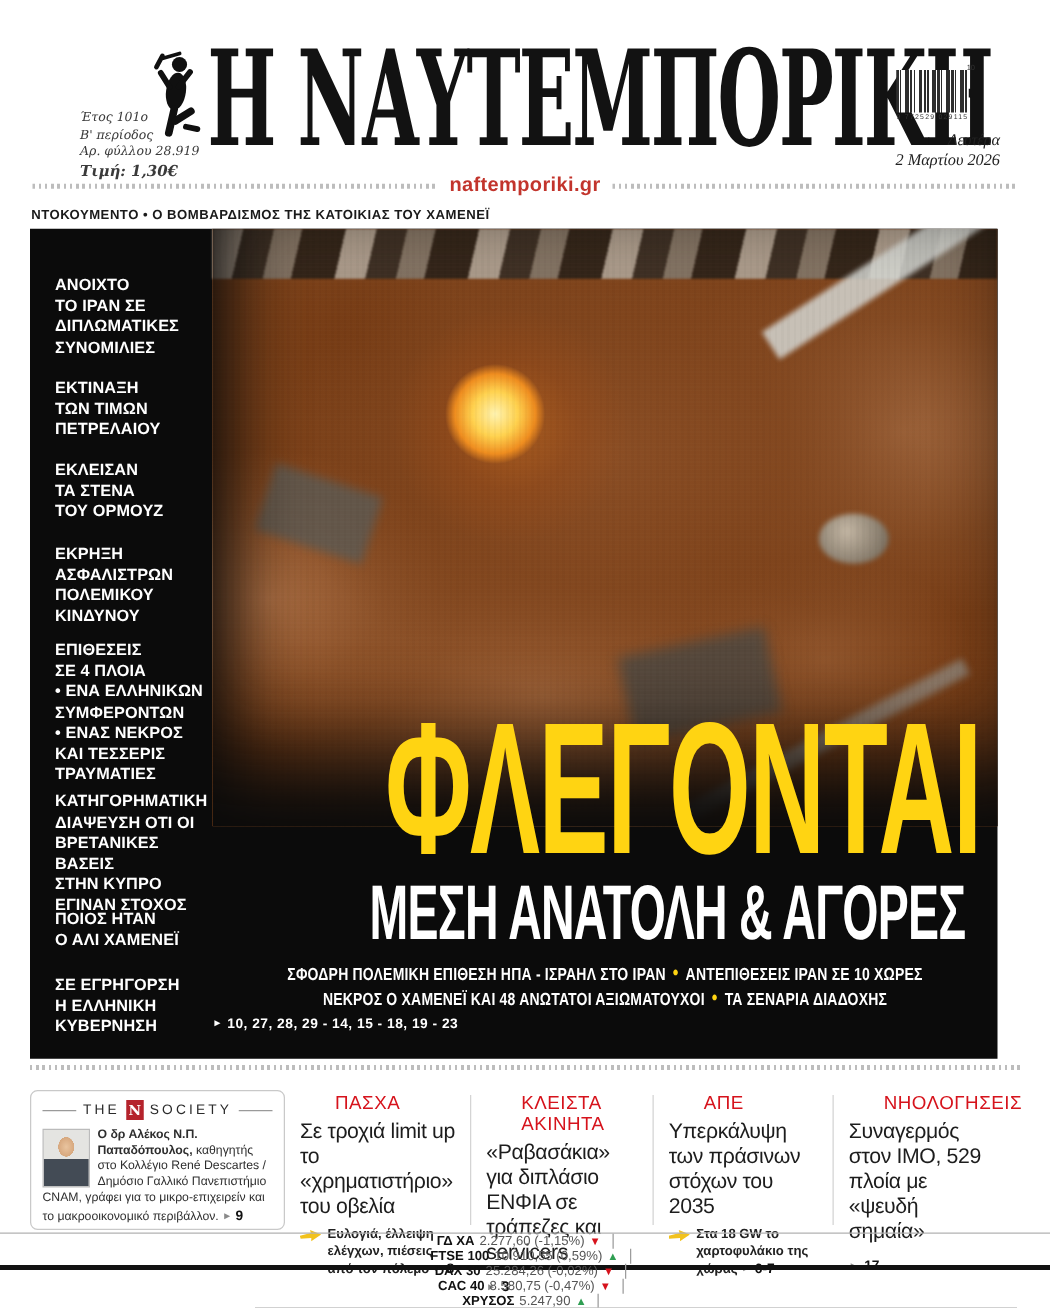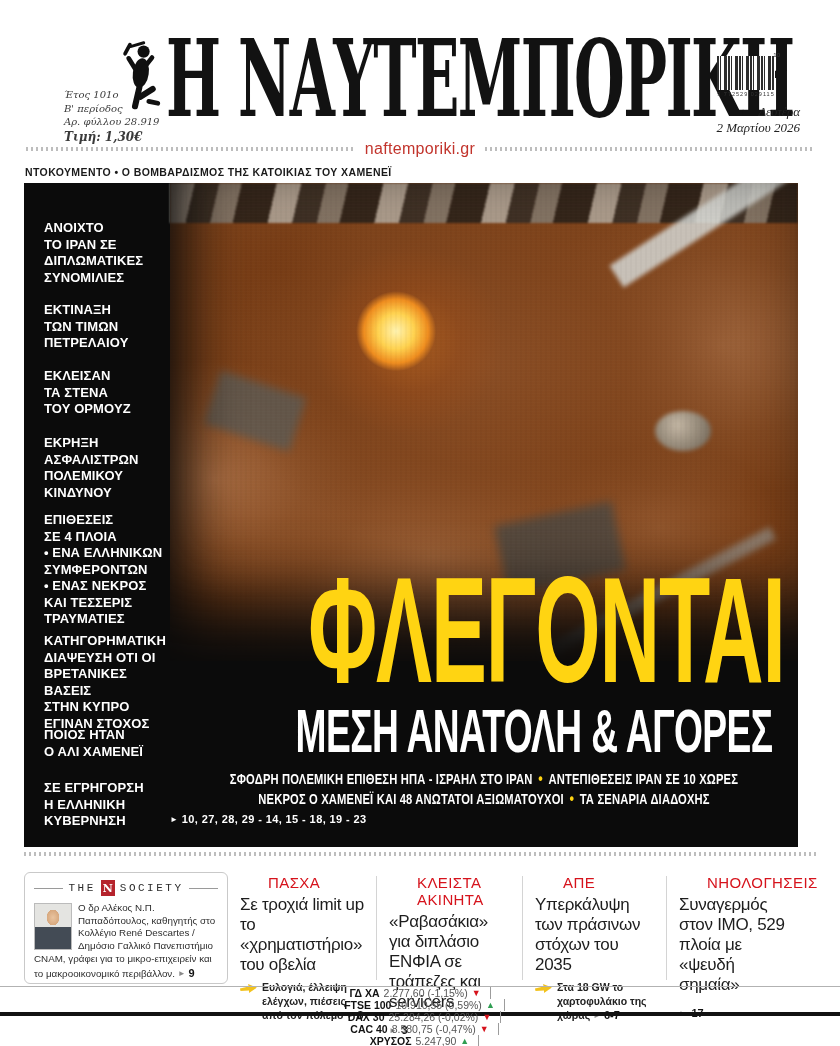--- a/index.html
+++ b/index.html
@@ -17,21 +17,21 @@
     letter-spacing:-3px;color:#121212;transform:scale(0.55,1);transform-origin:left top;}
   .barcode-wrap{position:absolute;left:714px;top:56px;width:64px;text-align:center;}
   .barcode{height:34px;width:58px;margin:0 auto;
     background:repeating-linear-gradient(90deg,#2e2e2e 0 2px,#fff 2px 3px,#2e2e2e 3px 4px,#fff 4px 7px,#2e2e2e 7px 10px,#fff 10px 11px);}
   .barcode-issue{position:absolute;right:-2px;top:-4px;font-size:6px;color:#333;}
   .barcode-num{font-size:5.5px;letter-spacing:1px;color:#333;margin-top:1px;}
   .date-box{position:absolute;right:40px;top:104px;text-align:right;
     font-family:Liberation Serif, serif;font-style:italic;font-size:13px;line-height:1.25;color:#222;}
   .web-row{position:absolute;left:26px;right:26px;top:140px;display:flex;align-items:center;gap:10px;}
   .dotline{flex:1;height:4px;background:repeating-linear-gradient(90deg,#bdbdbd 0 2px,transparent 2px 5px);}
-  .web-url{font-size:16px;font-weight:normal;color:#c2342c;letter-spacing:.3px;}
+  .web-url{font-size:16px;font-weight:bold;color:#c2342c;letter-spacing:.3px;}
 
   
   .photo-caption{position:absolute;left:25px;top:166px;font-size:10.5px;font-weight:bold;
     letter-spacing:.4px;color:#1a1a1a;text-align:center;}
 
   
   .main-block{position:absolute;left:24px;top:183px;width:774px;height:664px;background:#0b0b0b;overflow:hidden;}
 
   
   .photo{position:absolute;left:146px;top:0;width:628px;height:478px;background-color:#1d1c1a;
@@ -84,25 +84,25 @@
 
   
   .sep-dots{position:absolute;left:24px;right:24px;top:852px;height:4px;
     background:repeating-linear-gradient(90deg,#bdbdbd 0 2px,transparent 2px 5px);}
 
   
   .briefs{position:absolute;left:24px;top:872px;width:792px;height:112px;display:flex;}
   .society-box{width:204px;min-width:204px;border:1px solid #c9c9c9;border-radius:6px;padding:7px 9px 6px;box-sizing:border-box;}
   .society-brand{display:flex;align-items:center;justify-content:center;gap:5px;margin-bottom:6px;}
   .society-brand .rule{flex:1;height:1px;background:#9a9a9a;}
-  .society-brand .word{font-family:Liberation Mono, monospace;font-size:11px;letter-spacing:2.5px;color:#2b2b2b;}
+  .society-brand .word{font-family:Liberation Sans, sans-serif;font-size:11px;letter-spacing:2.5px;color:#2b2b2b;}
   .n-badge{width:14px;height:16px;background:#b5232c;color:#fff;font-family:"DejaVu Serif","Liberation Serif",serif;
     font-weight:bold;font-size:11px;display:flex;align-items:center;justify-content:center;}
   .society-text{font-size:9.8px;line-height:1.3;color:#2e2e2e;}
-  .society-text .b{font-weight:normal;}
+  .society-text .b{font-weight:bold;}
   .portrait{float:left;width:38px;height:47px;margin:1px 6px 2px 0;border:1px solid #bbb;box-sizing:border-box;
     background:
       radial-gradient(ellipse 9px 11px at 50% 30%, #e9c49f 0%, #d7a87e 70%, transparent 72%),
       linear-gradient(180deg,#e4e4e1 0% 52%, #434b55 52% 100%);}
   .brief-col{padding:2px 10px 0 12px;box-sizing:border-box;}
   .col-sep{width:1px;background:#d4d4d4;margin:4px 0;}
   .kicker{font-size:15px;font-weight:normal;color:#d6131c;letter-spacing:.4px;margin-bottom:4px;padding-left:28px;}
   .brief-headline{font-size:17px;line-height:1.18;color:#1d1d1d;letter-spacing:-.3px;margin-bottom:6px;}
   .brief-bullet{position:relative;padding-left:22px;font-size:10.5px;font-weight:bold;line-height:1.3;color:#222;}
   .y-arrow{position:absolute;left:0;top:2px;width:17px;height:11px;background:#f2c21d;

